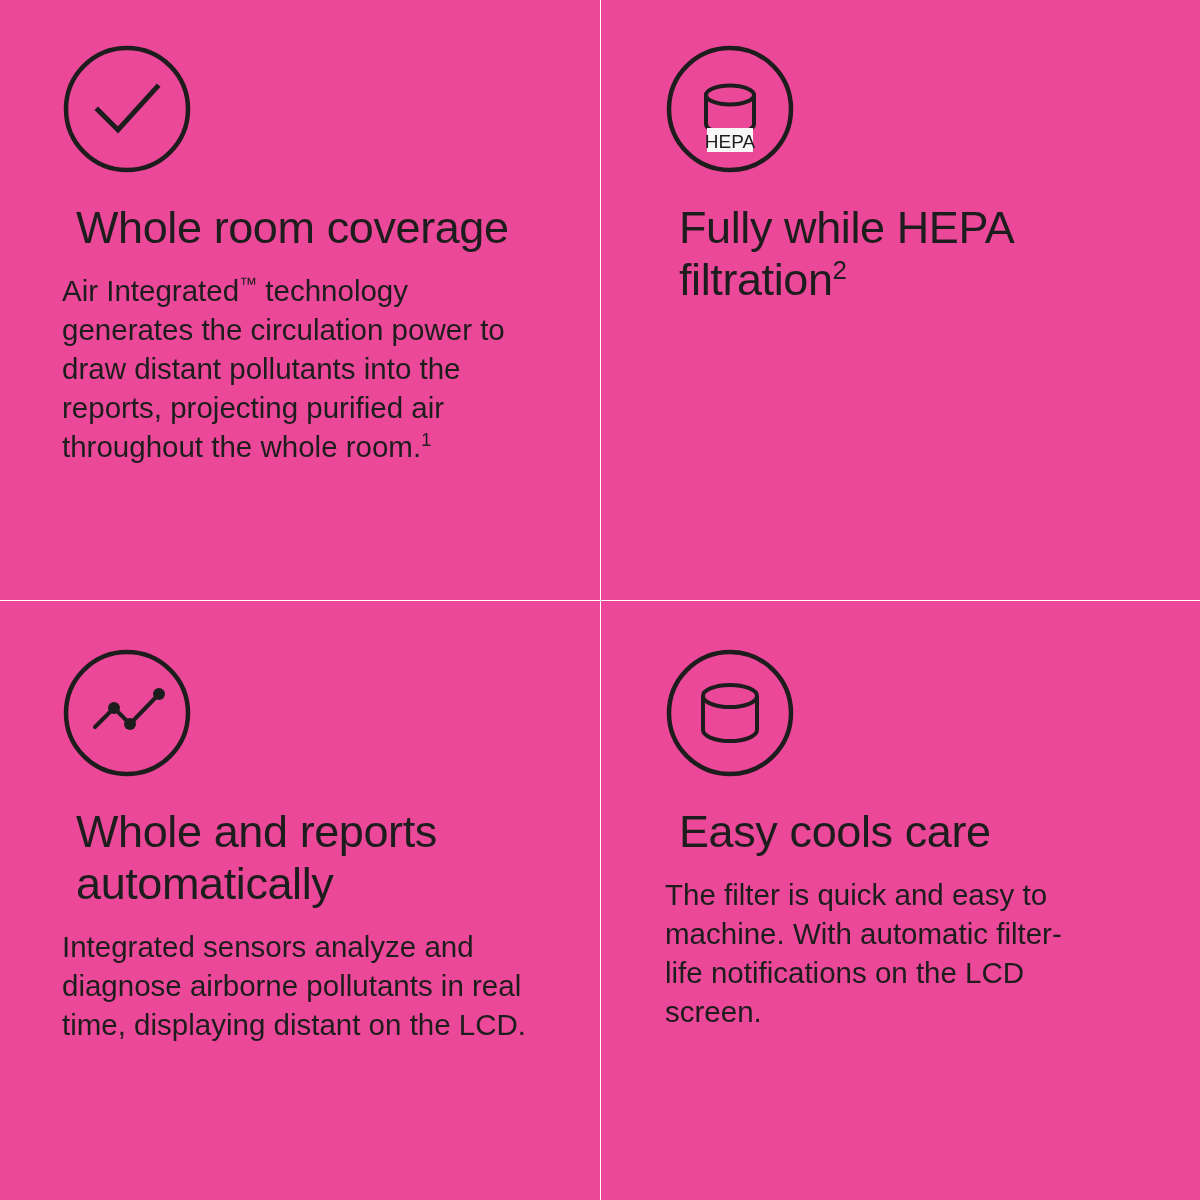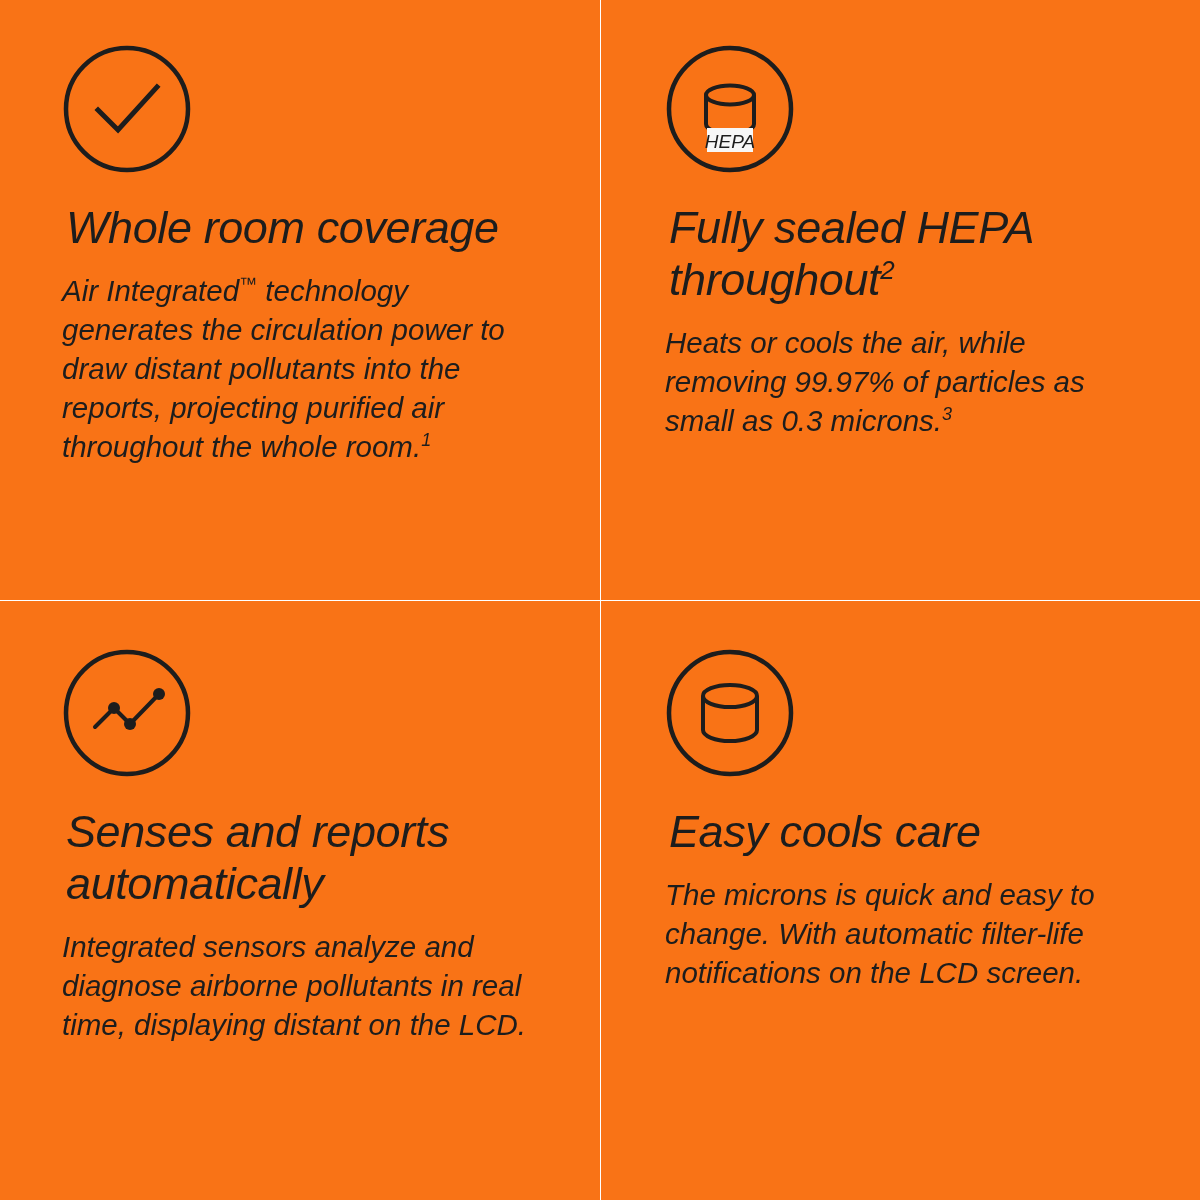--- a/index.html
+++ b/index.html
@@ -19,43 +19,42 @@
     width: 1200px;
     height: 1200px;
     display: grid;
     grid-template-columns: 600px 600px;
     grid-template-rows: 600px 600px;
     background: #ffffff;
     gap: 1px;
   }
 
   .cell {
-    background: #f97316;
+    background: #ec4899;
     position: relative;
     padding: 44px 60px 0 62px;
     box-sizing: border-box;
-    font-style: italic;
   }
 
   .icon-wrap {
     width: 130px;
     height: 130px;
     display: block;
   }
 
   .icon-wrap svg {
     display: block;
   }
 
   .cell-title {
     font-size: 45px;
     line-height: 1.16;
     font-weight: 400;
     letter-spacing: -0.4px;
-    margin: 28px 0 0 4px;
+    margin: 28px 0 0 14px;
     color: #1d1d1d;
     max-width: 470px;
   }
 
   .cell-title .sup {
     font-size: 26px;
     vertical-align: super;
     line-height: 0;
   }
 
@@ -115,43 +114,42 @@
   <div class="cell cell-2">
     <div class="icon-wrap">
       <svg width="130" height="130" viewBox="0 0 130 130" fill="none" xmlns="http://www.w3.org/2000/svg">
         <circle cx="65" cy="65" r="61" stroke="#1d1d1d" stroke-width="4.5" fill="none"></circle>
         <ellipse cx="65" cy="51" rx="24" ry="9.5" stroke="#1d1d1d" stroke-width="4" fill="none"></ellipse>
         <path d="M41 51 V80 A24 9.5 0 0 0 89 80 V51" stroke="#1d1d1d" stroke-width="4" fill="none"></path>
         <rect x="42" y="84" width="46" height="24" fill="#f7f7f7"></rect>
         <text x="65" y="104" text-anchor="middle" font-family="'Liberation Sans', sans-serif" font-size="19" fill="#1d1d1d">HEPA</text>
       </svg>
     </div>
-    <h2 class="cell-title"><span>Fully sealed HEPA throughout</span><span class="sup">2</span></h2>
-    <p class="cell-body"><span>Heats or cools the air, while removing 99.97% of particles as small as 0.3 microns.</span><span class="tm"></span><span></span><span class="sup">3</span></p>
+    <h2 class="cell-title"><span>Fully while HEPA filtration</span><span class="sup">2</span></h2>
   </div>
 
   <div class="cell cell-3 row2" style="padding-top:47px;">
     <div class="icon-wrap">
       <svg width="130" height="130" viewBox="0 0 130 130" fill="none" xmlns="http://www.w3.org/2000/svg">
         <circle cx="65" cy="65" r="61" stroke="#1d1d1d" stroke-width="4.5" fill="none"></circle>
         <path d="M33 79 L52 60 L68 76 L97 46" stroke="#1d1d1d" stroke-width="4" fill="none" stroke-linecap="round" stroke-linejoin="round"></path>
         <circle cx="52" cy="60" r="6" fill="#1d1d1d"></circle>
         <circle cx="68" cy="76" r="6" fill="#1d1d1d"></circle>
         <circle cx="97" cy="46" r="6" fill="#1d1d1d"></circle>
       </svg>
     </div>
-    <h2 class="cell-title"><span>Senses and reports automatically</span><span class="sup"></span></h2>
+    <h2 class="cell-title"><span>Whole and reports automatically</span><span class="sup"></span></h2>
     <p class="cell-body"><span>Integrated sensors analyze and diagnose airborne pollutants in real time, displaying distant on the LCD.</span><span class="tm"></span><span></span><span class="sup"></span></p>
   </div>
 
   <div class="cell cell-4 row2" style="padding-top:47px;">
     <div class="icon-wrap">
       <svg width="130" height="130" viewBox="0 0 130 130" fill="none" xmlns="http://www.w3.org/2000/svg">
         <circle cx="65" cy="65" r="61" stroke="#1d1d1d" stroke-width="4.5" fill="none"></circle>
         <ellipse cx="65" cy="48" rx="27" ry="11" stroke="#1d1d1d" stroke-width="4" fill="none"></ellipse>
         <path d="M38 48 V82 A27 11 0 0 0 92 82 V48" stroke="#1d1d1d" stroke-width="4" fill="none"></path>
       </svg>
     </div>
     <h2 class="cell-title"><span>Easy cools care</span><span class="sup"></span></h2>
-    <p class="cell-body"><span>The microns is quick and easy to change. With automatic filter-life notifications on the LCD screen.</span><span class="tm"></span><span></span><span class="sup"></span></p>
+    <p class="cell-body"><span>The filter is quick and easy to machine. With automatic filter-life notifications on the LCD screen.</span><span class="tm"></span><span></span><span class="sup"></span></p>
   </div>
 
 </div>
 
 </body></html>

